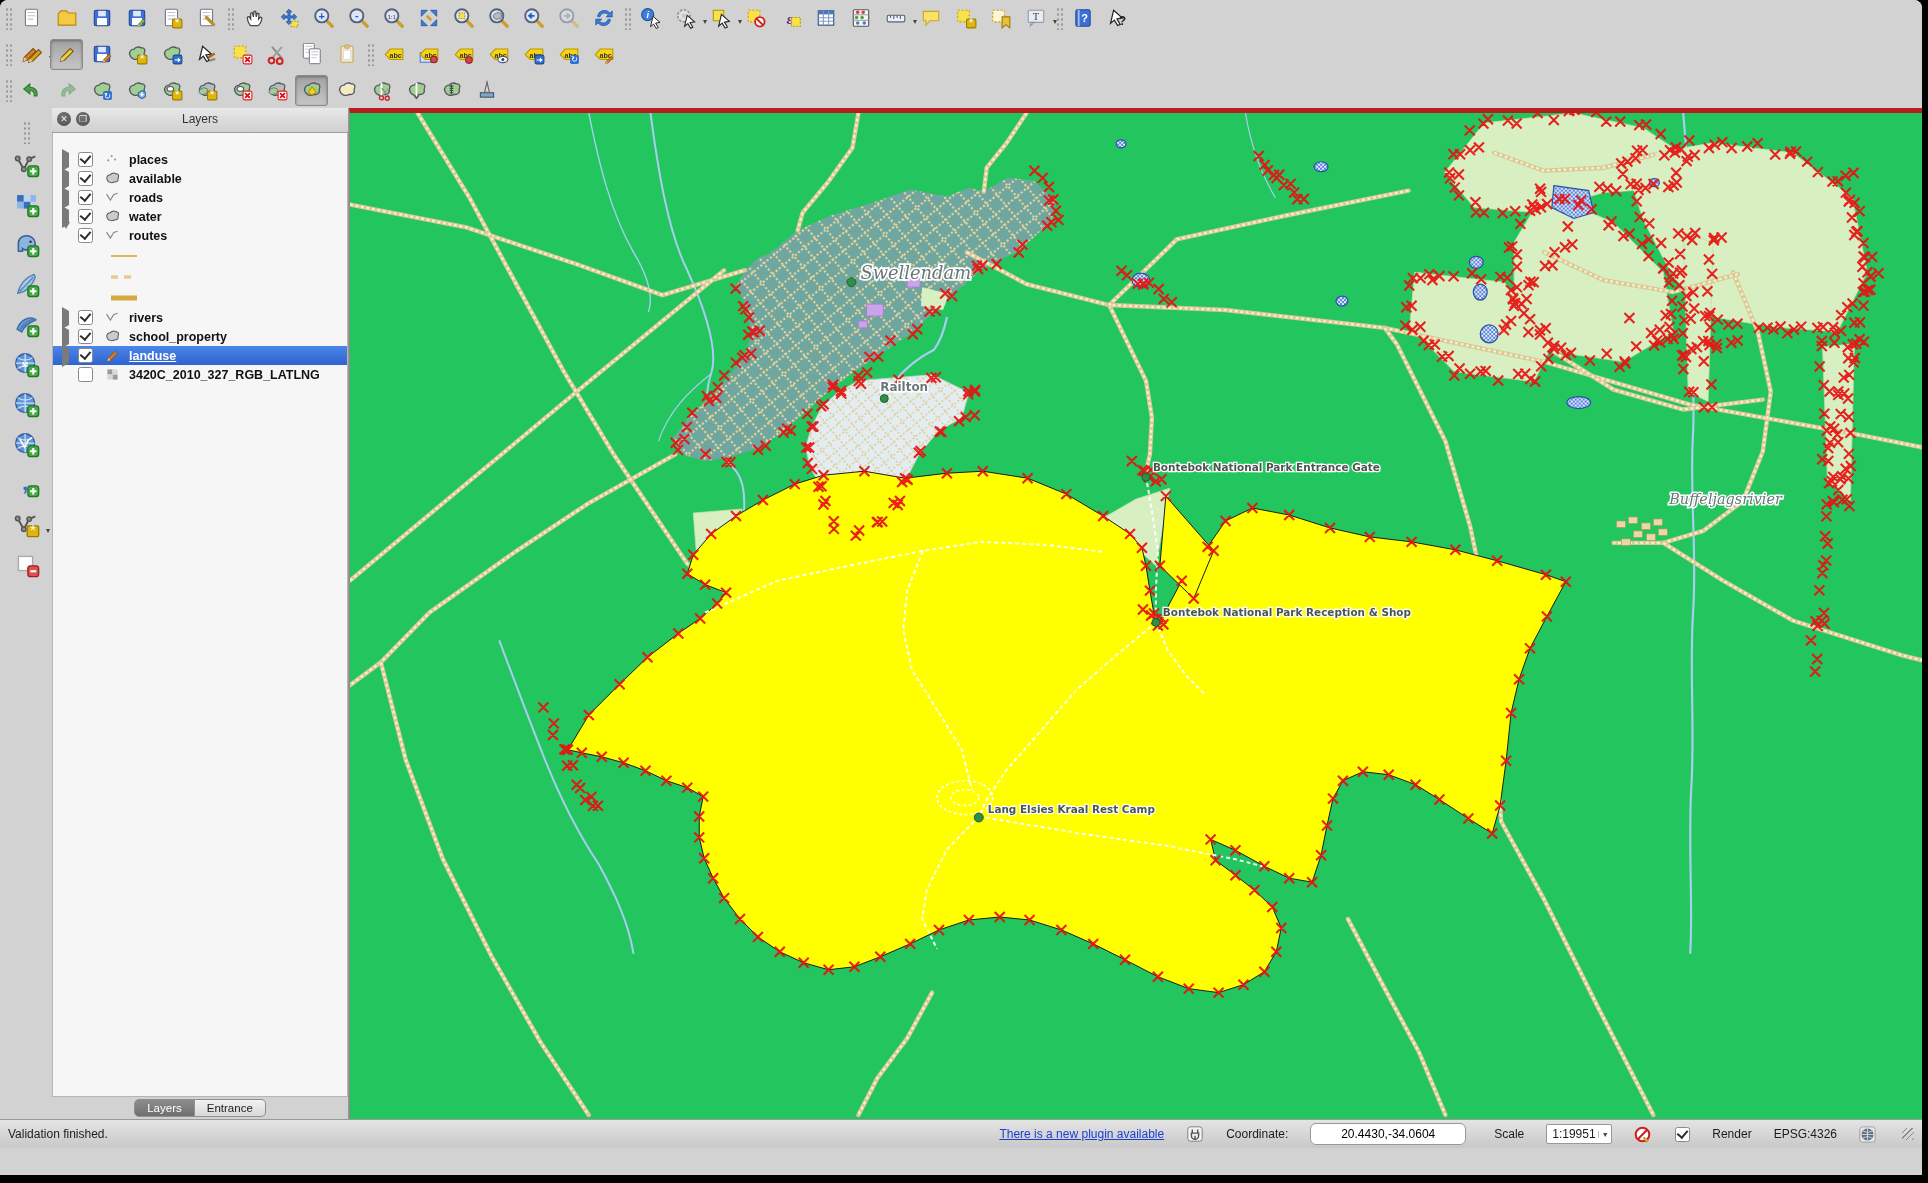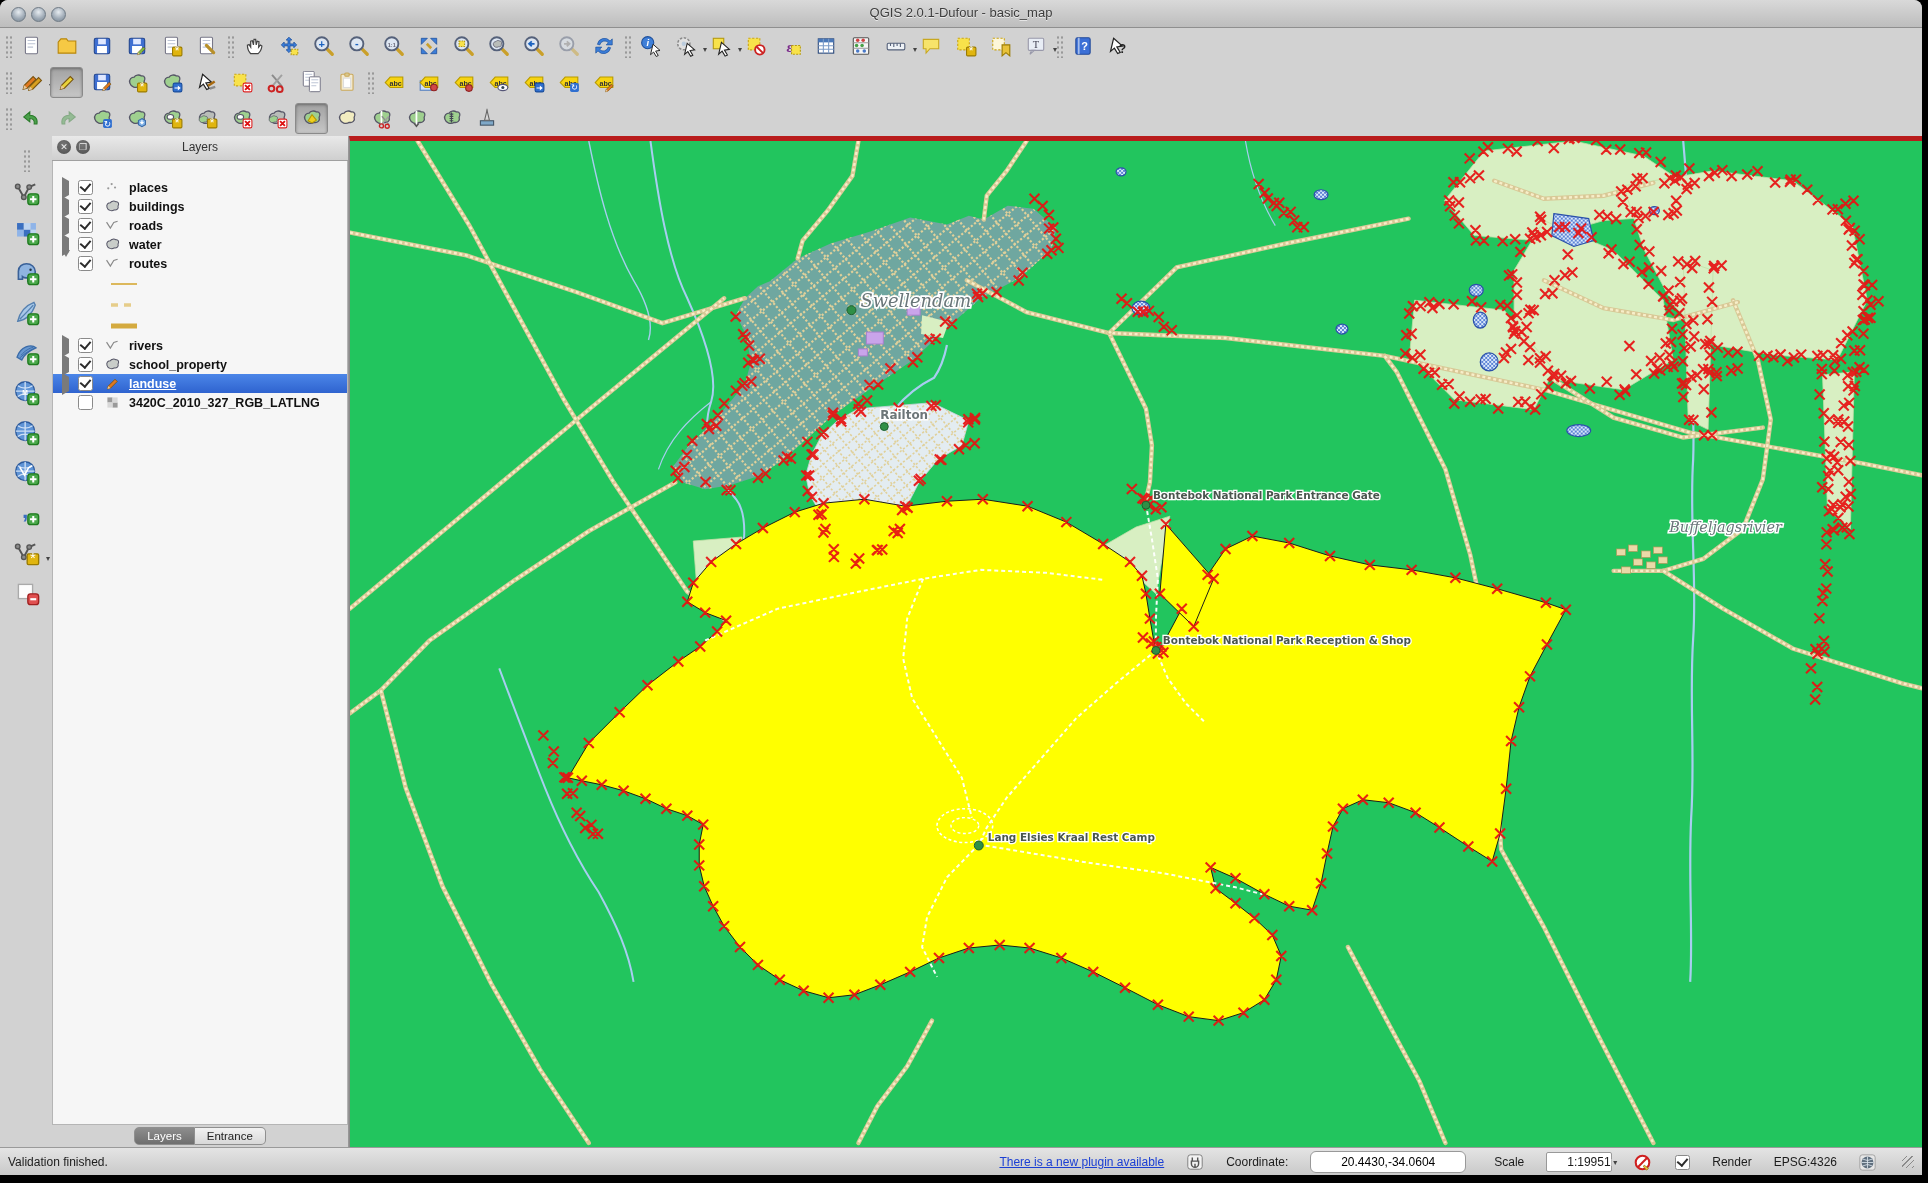--- a/index.html
+++ b/index.html
@@ -62,36 +62,30 @@
   
   #statusbar{height:28px;background:linear-gradient(#e4e4e4,#c8c8c8);border-top:1px solid #9a9a9a;
     display:flex;align-items:center;font-size:12px;color:#1c1c1c;padding:0 8px;}
   #sb-msg{margin-left:0;}
   #sb-right{margin-left:auto;display:flex;align-items:center;gap:22px;}
   #sb-link{color:#1b3fd4;text-decoration:underline;cursor:pointer;}
   #coordbox{width:150px;height:18px;border:1px solid #999;border-radius:6px;background:#fff;
     text-align:center;font-size:12px;font-family:"Liberation Sans",sans-serif;}
   #scalebox{width:64px;height:18px;border:1px solid #999;border-radius:2px;background:#fff;
     display:flex;align-items:center;font-size:12px;}
-  #scalebox .val{flex:1;padding-left:20px;}
+  #scalebox .val{flex:1;padding-left:5px;}
   #scalebox .arrow{width:12px;border-left:1px solid #bbb;font-size:7px;color:#444;text-align:center;}
   .sbicon{display:flex;align-items:center;}
   #grip-resize{width:12px;height:12px;margin-left:4px;
     background:repeating-linear-gradient(135deg,transparent 0 3px,#8a8a8a 3px 4px);}
 </style>
 </head>
 <body>
 
 <div id="window">
-  <div id="titlebar">
-    <span class="tl" style="left:11px"></span>
-    <span class="tl" style="left:31px"></span>
-    <span class="tl" style="left:51px"></span>
-    <div id="wtitle">QGIS 2.0.1-Dufour - basic_map</div>
-  </div>
 
   <div id="toolbars">
     <div class="tbrow" id="tbrow1">
         <div class="grip"></div>
         <div class="tbtn">
           <svg viewBox="0 0 20 20">
             <rect x="4" y="2" width="11" height="15" rx="1" fill="#fff" stroke="#778"></rect>
             <path d="M6 5 h7 M6 8 h7 M6 11 h5" stroke="#bcc4d4" stroke-width="1"></path>
           </svg>
         </div>
@@ -693,21 +687,21 @@
             <span class="lname">places</span>
           </div>
           <div class="lrow">
             <span class="arr"><span class="tri-r"></span></span>
             <span class="cb on"></span>
             <span class="lsym">
               <svg viewBox="0 0 20 20" width="17" height="17">
                 <path d="M3.5 11 C2.5 7.5 5 5.5 7.5 5.5 C8.5 3.5 12 3 14 4.5 C17 4 18 7 16.5 9.5 C17.5 12.5 15 14.5 12 14 C9 16 4.5 14.5 3.5 11 Z" fill="#c9cdc9" stroke="#556" stroke-width="1.2"></path>
               </svg>
             </span>
-            <span class="lname">buildings</span>
+            <span class="lname">available</span>
           </div>
           <div class="lrow">
             <span class="arr"><span class="tri-r"></span></span>
             <span class="cb on"></span>
             <span class="lsym">
               <svg viewBox="0 0 20 20" width="17" height="17">
                 <path d="M3 6 L7.5 13 L11.5 6.5 L16 5" fill="none" stroke="#8a8a8a" stroke-width="1.4"></path>
               </svg>
             </span>
             <span class="lname">roads</span>

